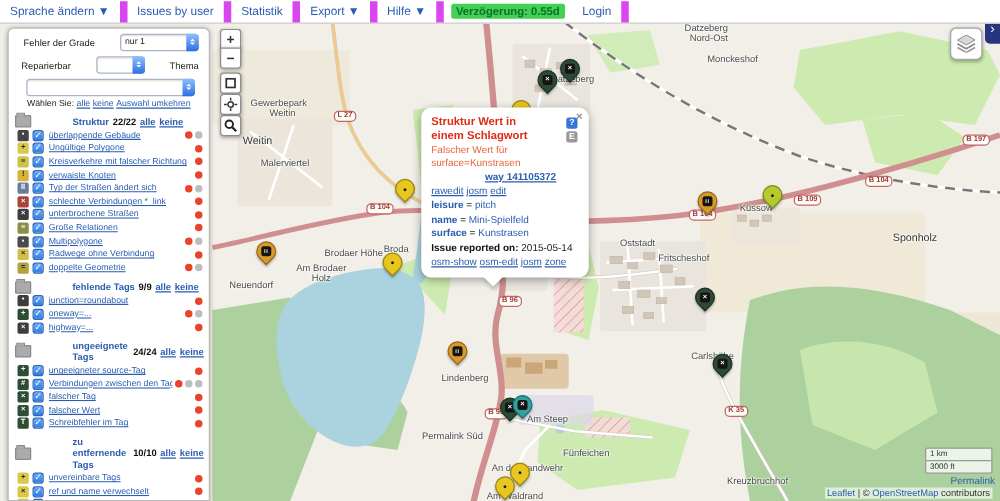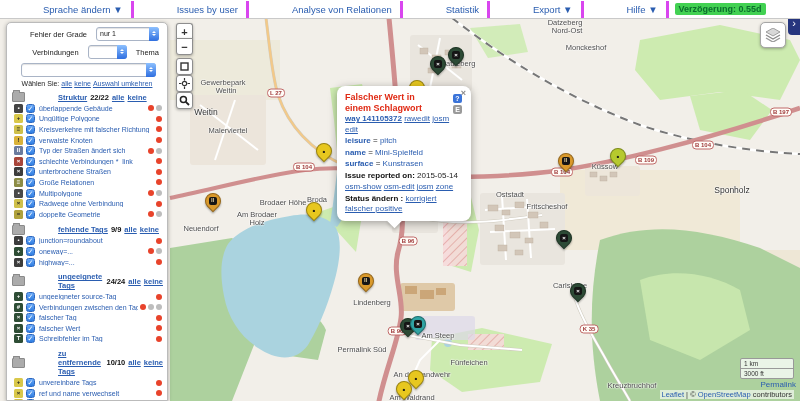--- a/index.html
+++ b/index.html
@@ -1,20 +1,20 @@
 <!DOCTYPE html>
 <html><head>
 <meta charset="utf-8">
 <style>
   html,body{margin:0;padding:0;}
   body{width:800px;height:401px;overflow:hidden;position:relative;font-family:"Liberation Sans",sans-serif;background:#f2efe9;}
   a{cursor:pointer;}
   
   .navbar{position:absolute;left:0;top:0;width:800px;height:18px;background:#fff;border-bottom:1px solid #c9c9c9;display:flex;align-items:center;z-index:60;}
-  .nav-item{font-size:9.5px;color:#2a5db0;padding:0 8px;line-height:17px;border-right:3px solid #d946ef;white-space:nowrap;margin-left:35px;}
+  .nav-item{font-size:9.5px;color:#2a5db0;padding:0 8px;line-height:17px;border-right:6px solid #d946ef;white-space:nowrap;}
   .nav-badge{font-size:9px;font-weight:bold;color:#0b6e2d;background:#42d152;border-radius:2px;padding:1px 4px;margin:0 6px;white-space:nowrap;}
   
   .map{position:absolute;left:0;top:0;width:800px;height:401px;z-index:0;}
   svg.basemap{position:absolute;left:0;top:0;}
   .mlabel{position:absolute;transform:translate(-50%,-50%);font-size:7.5px;color:#4c4c4c;white-space:nowrap;z-index:10;text-shadow:0 0 2px #fff,0 0 2px #fff,0 0 2px #fff;}
   .mlabel.p{font-size:8.5px;color:#333;}
   .badge{position:absolute;transform:translate(-50%,-50%);font-size:6px;font-weight:bold;color:#a03a3a;background:#fffdf8;border:1px solid #c06868;border-radius:4px;padding:0 2px;line-height:7px;z-index:10;white-space:nowrap;}
   
   .marker{position:absolute;width:14px;height:14px;border-radius:50% 50% 50% 0;transform:rotate(-45deg);z-index:20;box-shadow:-1px 1px 2px rgba(0,0,0,.3);}
   .micon{position:absolute;left:3px;top:3px;width:8px;height:8px;transform:rotate(45deg);display:flex;align-items:center;justify-content:center;border-radius:2px;}
@@ -29,51 +29,51 @@
   
   .popup{position:absolute;left:337px;top:86px;width:118px;background:#fff;border-radius:8px;box-shadow:0 2px 8px rgba(0,0,0,.35);padding:6px 8px 6px 8px;z-index:40;font-size:8px;line-height:10.5px;color:#222;}
   .popup-tail{position:absolute;left:52px;bottom:-5px;width:11px;height:11px;background:#fff;transform:rotate(45deg);box-shadow:2px 2px 3px rgba(0,0,0,.15);}
   .popup-close{position:absolute;right:5px;top:2px;color:#888;font-size:9px;font-weight:bold;}
   .popup-btns{position:absolute;right:9px;top:8px;display:flex;flex-direction:column;gap:2px;}
   .pbtn{width:9px;height:9px;border-radius:2px;color:#fff;font-size:7px;font-weight:bold;text-align:center;line-height:9px;}
   .pbtn.blue{background:#3b74d9;}
   .pbtn.gray{background:#9a9a9a;}
   .popup-title{color:#e02a14;font-weight:bold;font-size:9px;line-height:10.5px;width:96px;}
   .popup-subtitle{color:#e8643c;margin-top:2px;width:112px;}
-  .way{color:#2a5db0;font-weight:bold;text-decoration:underline;}
+  .way{color:#2a5db0;font-weight:bold;text-decoration:underline;margin-left:43px;}
   .plink{color:#2a5db0;text-decoration:underline;}
   .tagk{color:#2a5db0;font-weight:bold;}
   .tagv{color:#2a5db0;}
   .popup-row{margin-top:1px;}
   .bold{font-weight:bold;color:#111;}
   
   .mapctl{position:absolute;left:176px;width:15px;height:15px;background:#fff;border:1px solid #8e8e8e;border-radius:3px;z-index:30;text-align:center;line-height:14px;font-size:11px;font-weight:bold;color:#333;box-shadow:0 1px 3px rgba(0,0,0,.3);display:flex;align-items:center;justify-content:center;}
   .grp-top{border-radius:3px 3px 0 0;border-bottom:none;}
   .grp-bot{border-radius:0 0 3px 3px;}
   .layersctl{position:absolute;right:14px;top:22px;width:24px;height:24px;background:#fff;border:1px solid #a6a6a6;border-radius:5px;z-index:30;display:flex;align-items:center;justify-content:center;box-shadow:0 1px 3px rgba(0,0,0,.3);}
   .cornerbtn{position:absolute;right:0;top:10px;width:12px;height:25px;background:#26357e;border-radius:4px 0 0 4px;z-index:30;color:#fff;font-size:11px;display:flex;align-items:center;justify-content:center;}
   .scalebox{position:absolute;right:6px;bottom:22px;width:52px;background:rgba(255,255,255,.75);border:1px solid #999;border-radius:2px;z-index:30;font-size:6.5px;color:#333;}
   .scalerow{padding:1px 3px;line-height:7px;}
   .scalerow.km{border-bottom:1px solid #999;}
   .permalink{position:absolute;right:4px;bottom:12px;z-index:30;font-size:8px;color:#2a5db0;margin-top:30px;}
   .attrib{position:absolute;right:6px;bottom:2px;z-index:30;font-size:7.5px;color:#333;background:rgba(255,255,255,.6);padding:0 2px;}
   .attrib a{color:#2a5db0;}
   
   .sidebar{position:absolute;left:6px;top:22px;width:160px;bottom:0;background:#fff;border:1px solid #bbb;border-radius:5px 5px 0 0;z-index:50;box-shadow:0 1px 4px rgba(0,0,0,.3);overflow:hidden;}
-  .f-row{display:flex;align-items:center;justify-content:flex-end;gap:9px;margin:4px 8px 0 0;font-size:7.5px;color:#222;}
+  .f-row{display:flex;align-items:center;justify-content:flex-end;gap:20px;margin:4px 8px 0 0;font-size:7.5px;color:#222;}
   .sel{position:relative;height:12px;background:#fff;border:1px solid #a9b4c6;border-radius:3px;box-shadow:inset 0 1px 1px rgba(0,0,0,.12);font-size:7px;line-height:11px;padding:0 12px 0 3px;color:#222;}
   .cap{position:absolute;right:-1px;top:-1px;bottom:-1px;width:10px;background:linear-gradient(#8cc0ff,#2f6fe0);border-radius:0 3px 3px 0;}
   .cap::before{content:"";position:absolute;left:3px;top:2px;border:2px solid transparent;border-bottom-color:#fff;}
   .cap::after{content:"";position:absolute;left:3px;top:7px;border:2px solid transparent;border-top-color:#fff;}
   .choose{font-size:7px;text-align:center;margin-top:3px;color:#222;}
   .choose a{color:#2a5db0;text-decoration:underline;margin-left:2px;}
   .sec-head{display:flex;align-items:center;gap:3px;padding:1px 4px 1px 5px;margin-top:4px;}
   .folder{width:11px;height:8px;background:#ababab;border:1px solid #8a8a8a;border-radius:1px;position:relative;flex:none;}
   .folder::before{content:"";position:absolute;left:0;top:-3px;width:5px;height:2px;background:#ababab;border:1px solid #8a8a8a;border-bottom:none;border-radius:1px 1px 0 0;}
-  .sec-title{font-weight:bold;text-decoration:underline;color:#2a5db0;font-size:7.5px;padding-left:30px;}
+  .sec-title{font-weight:bold;color:#2a5db0;font-size:7.5px;padding-left:30px;}
   .sec-count{font-weight:bold;font-size:7.5px;color:#111;}
   .sec-link{color:#2a5db0;text-decoration:underline;font-size:7.5px;font-weight:bold;}
   .item{display:flex;align-items:center;height:10.6px;padding:0 5px 0 7px;}
   .item-icon{width:9px;height:9px;border-radius:1.5px;font-size:6px;line-height:9px;text-align:center;flex:none;font-weight:bold;}
   .cbx{width:9px;height:9px;margin-left:3px;background:linear-gradient(#6aa9f7,#2f7de1);border:1px solid #2a66c0;border-radius:2.5px;color:#fff;font-size:7px;line-height:8px;text-align:center;flex:none;box-sizing:border-box;}
   .item-label{margin-left:4px;text-decoration:underline;color:#2a5db0;font-size:7px;white-space:nowrap;overflow:hidden;flex:1;}
   .dots{margin-left:2px;display:flex;gap:2px;flex:none;}
   .dot{width:6px;height:6px;border-radius:50%;}
   .dot.r{background:#e8432b;}
   .dot.g{background:#bdbdbd;}
@@ -198,21 +198,21 @@
       <div class="mlabel " style="left: 362px; top: 349px;">Permalink Süd</div>
       <div class="mlabel " style="left: 438px; top: 335px;">Am Steep</div>
       <div class="mlabel " style="left: 469px; top: 362px;">Fünfeichen</div>
       <div class="mlabel " style="left: 422px; top: 374px;">An der Landwehr</div>
       <div class="mlabel " style="left: 412px; top: 397px;">Am Waldrand</div>
       <div class="mlabel " style="left: 283px; top: 202px;">Brodaer Höhe</div>
       <div class="mlabel " style="left: 317px; top: 199px;">Broda</div>
       <div class="mlabel " style="left: 257px; top: 214px;">Am Brodaer</div>
       <div class="mlabel " style="left: 257px; top: 222px;">Holz</div>
       <div class="mlabel " style="left: 201px; top: 228px;">Neuendorf</div>
-      <div class="mlabel " style="left: 632px; top: 385px; text-align: right;">Kreuzbruchhof</div>
+      <div class="mlabel " style="left: 606px; top: 385px; text-align: right;">Kreuzbruchhof</div>
       <div class="badge" style="left: 408px; top: 241px;">B 96</div>
       <div class="badge" style="left: 397px; top: 331px;">B 96</div>
       <div class="badge" style="left: 304px; top: 167px;">B 104</div>
       <div class="badge" style="left: 562px; top: 172px;">B 104</div>
       <div class="badge" style="left: 703px; top: 145px;">B 104</div>
       <div class="badge" style="left: 646px; top: 160px;">B 109</div>
       <div class="badge" style="left: 781px; top: 112px;">B 197</div>
       <div class="badge" style="left: 276px; top: 93px;">L 27</div>
       <div class="badge" style="left: 589px; top: 329px;">K 35</div>
       <div class="marker m-dark" style="left: 430px; top: 56px;">
@@ -302,49 +302,48 @@
 </div>
 <a class="permalink">Permalink</a>
 <div class="attrib"><a>Leaflet</a><span> | © </span><a>OpenStreetMap</a><span> contributors</span></div>
 
 <div class="popup">
   <a class="popup-close">×</a>
   <div class="popup-btns">
     <a class="pbtn blue">?</a>
     <a class="pbtn gray">E</a>
   </div>
-  <div class="popup-title">Falscher Wert in einem Schlagwort</div>
+  <div class="popup-title">Struktur Wert in einem Schlagwort</div>
+  <div class="popup-subtitle">Falscher Wert für surface=Kunstrasen</div>
   <div class="popup-row"><a class="way">way 141105372</a> <span><a class="plink">rawedit</a> <a class="plink">josm</a> <a class="plink">edit</a> </span></div>
   <div class="popup-row"><a class="tagk">leisure</a> = <a class="tagv">pitch</a></div>
   <div class="popup-row"><a class="tagk">name</a> = <a class="tagv">Mini-Spielfeld</a></div>
   <div class="popup-row"><a class="tagk">surface</a> = <a class="tagv">Kunstrasen</a></div>
   <div class="popup-row"><span class="bold">Issue reported on:</span> <span>2015-05-14</span></div>
   <div class="popup-row"><a class="plink">osm-show</a> <a class="plink">osm-edit</a> <a class="plink">josm</a> <a class="plink">zone</a> </div>
-  <div class="popup-row"><span class="bold">Status ändern :</span> <span><a class="plink">korrigiert</a> <a class="plink">falscher positive</a> </span></div>
   <div class="popup-tail"></div>
 </div>
 
 <div class="navbar">
     <a class="nav-item">Sprache ändern ▼</a>
     <a class="nav-item">Issues by user</a>
-    <a class="nav-item">Analyse von Relationen</a>
     <a class="nav-item">Statistik</a>
     <a class="nav-item">Export ▼</a>
     <a class="nav-item">Hilfe ▼</a>
     <span class="nav-badge">Verzögerung: 0.55d</span>
     <a class="nav-item">Login</a>
   </div>
 
 <div class="sidebar">
   <div class="f-row">
     <span>Fehler der Grade</span>
     <span class="sel" style="width:46px"><span>nur 1</span><span class="cap"></span></span>
   </div>
   <div class="f-row">
-    <span>Verbindungen</span>
+    <span>Reparierbar</span>
     <span class="sel" style="width:22px">
         <span class="cap"></span>
       </span>
     <span>Thema</span>
   </div>
   <div class="f-row" style="justify-content:flex-start;margin-left:14px;">
     <span class="sel" style="width:118px">
         <span class="cap"></span>
       </span>
   </div>

